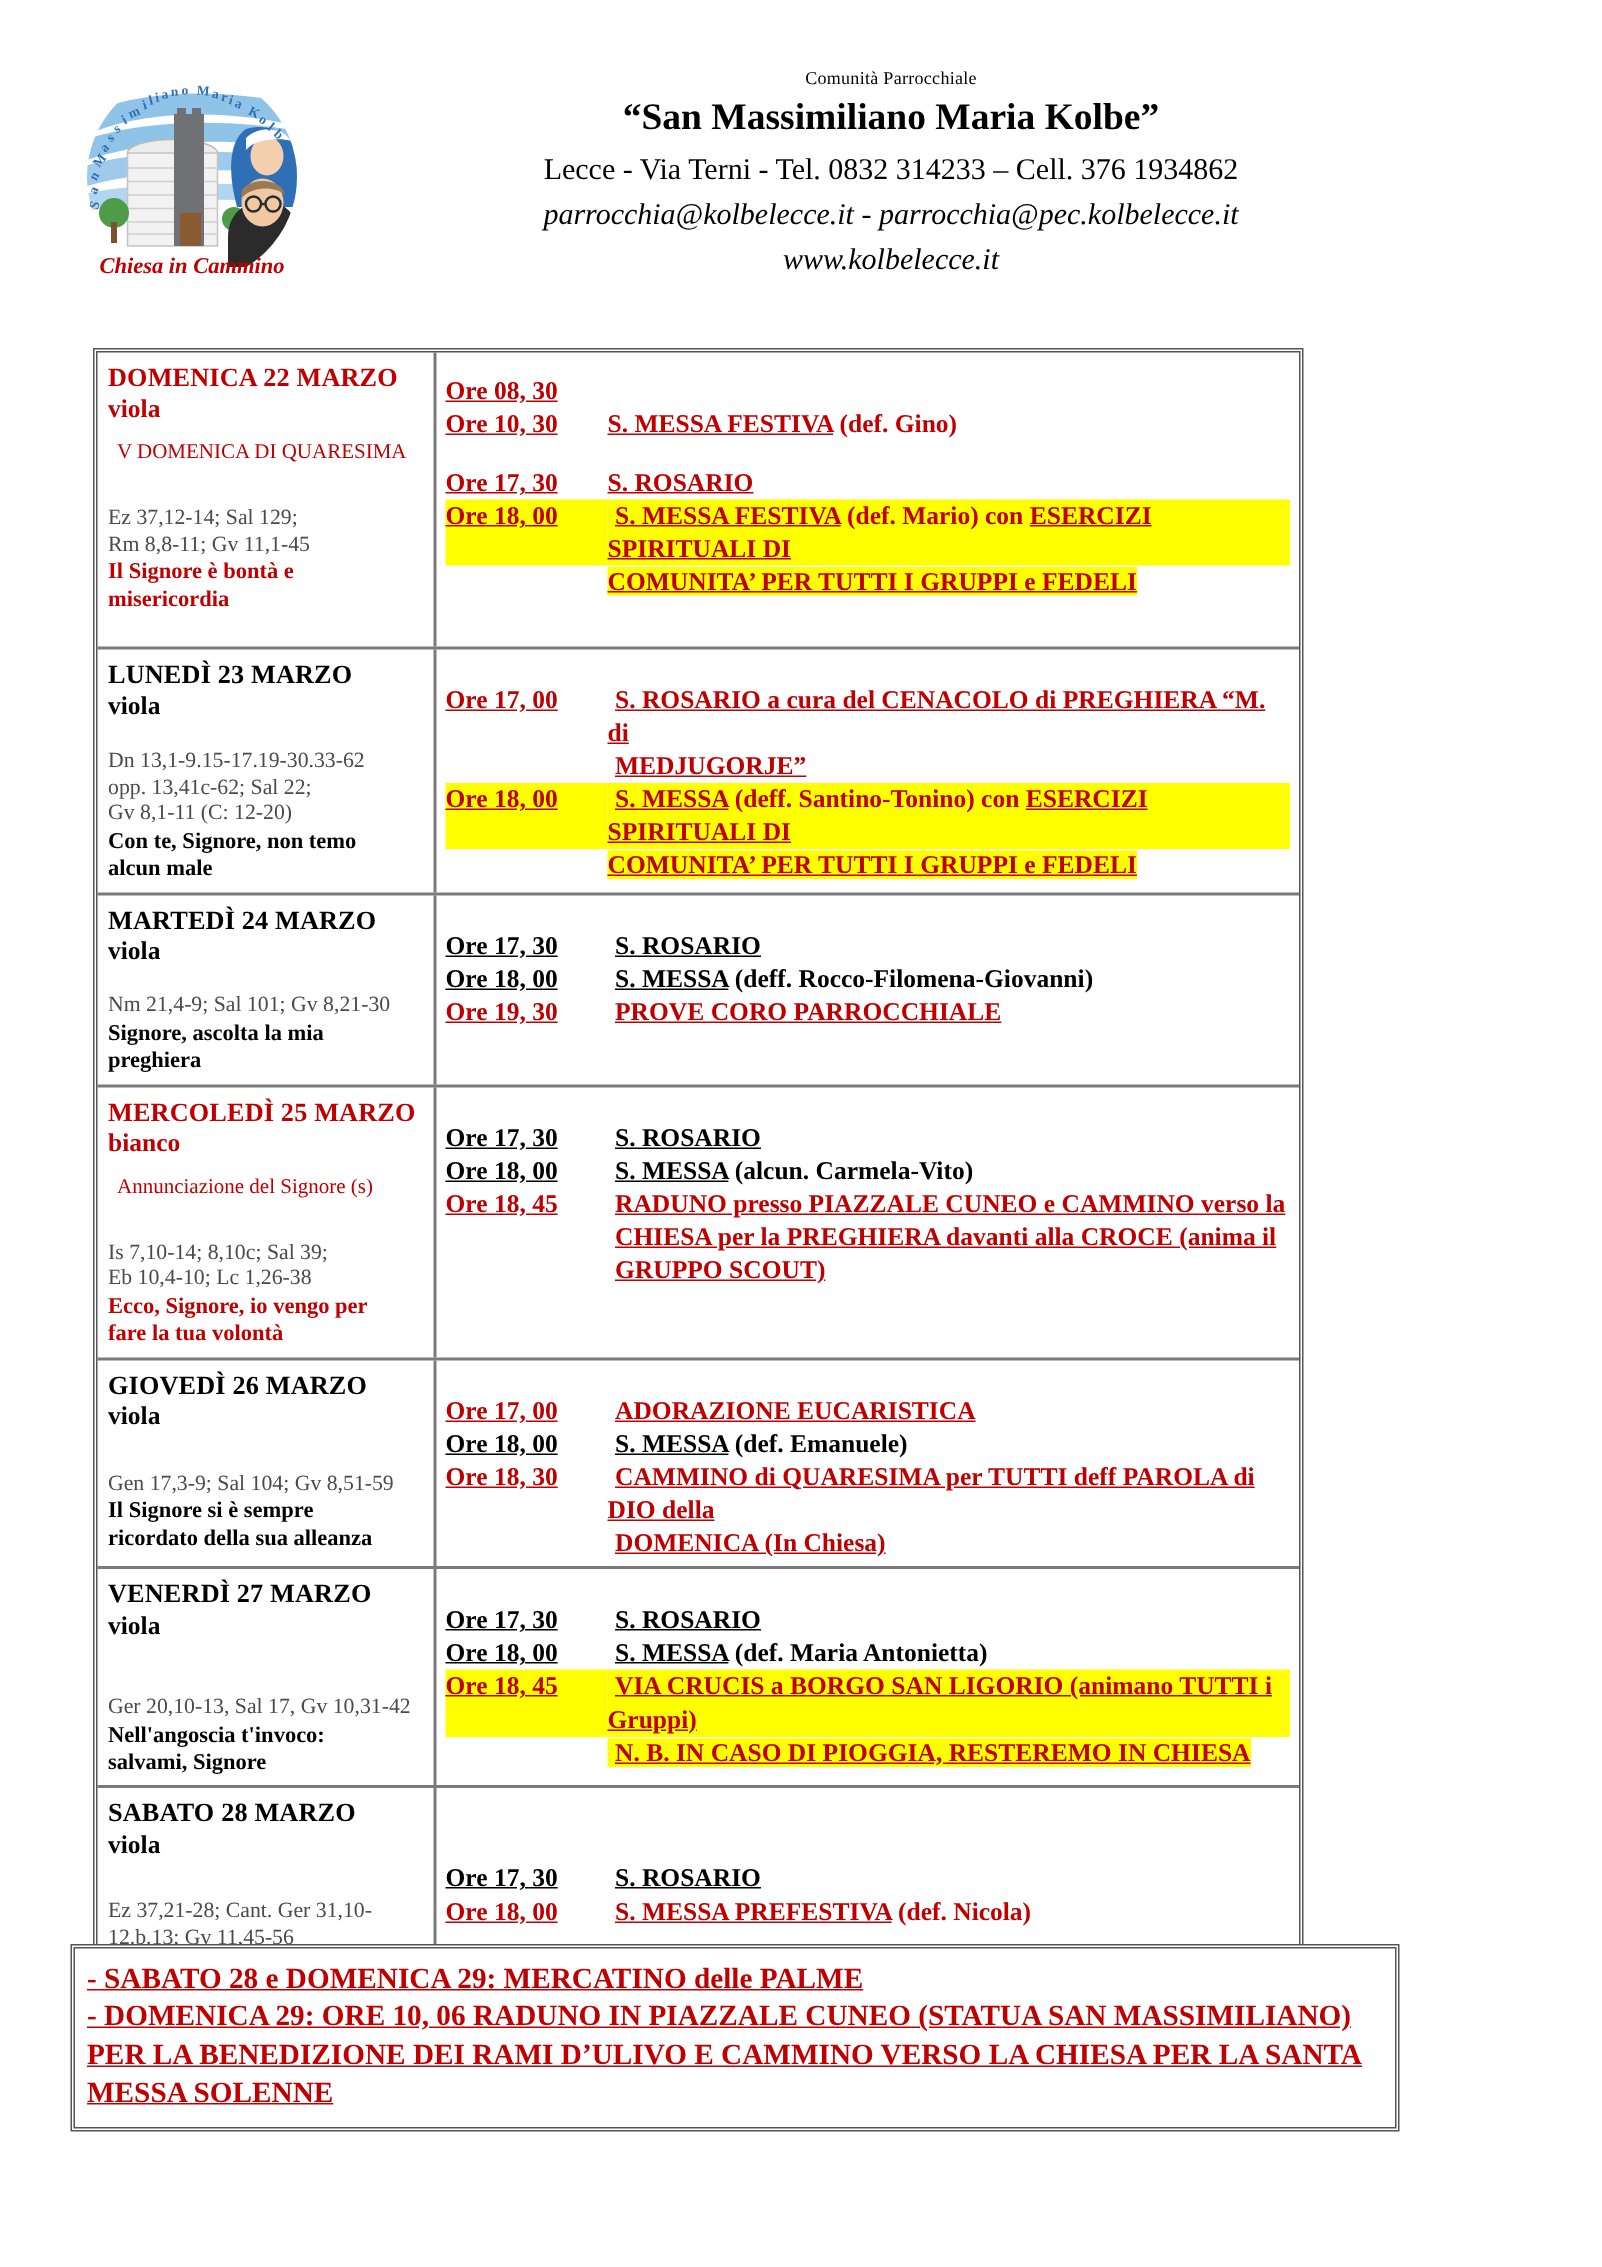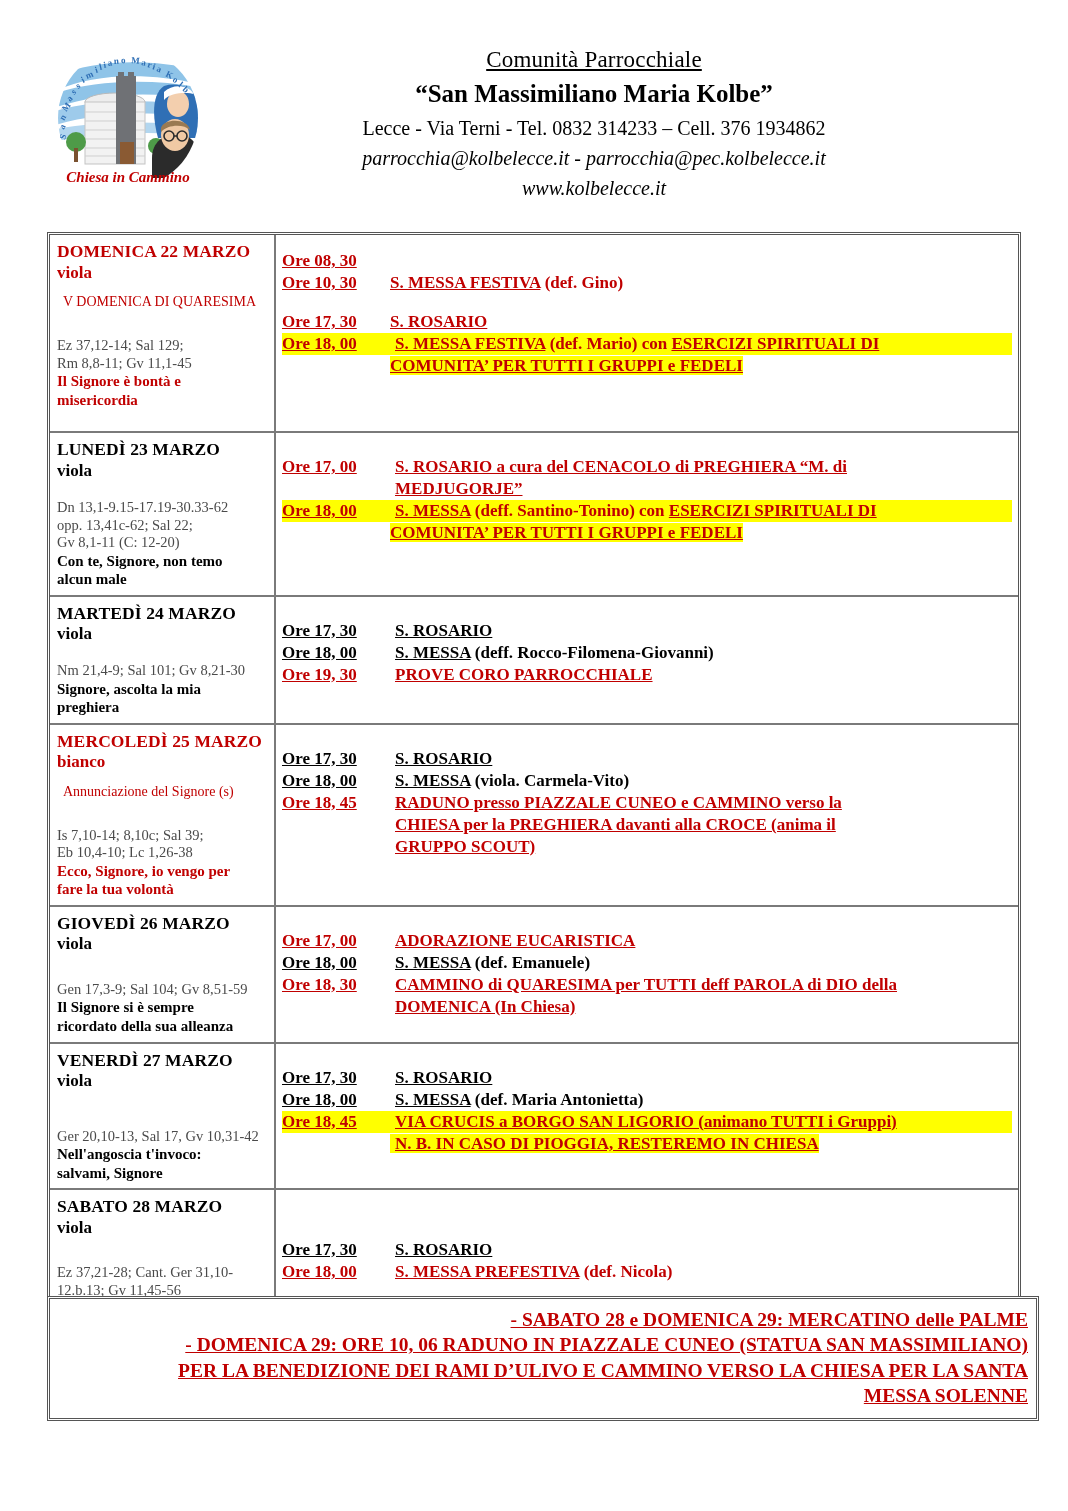--- a/index.html
+++ b/index.html
@@ -14,30 +14,30 @@
 
   
   .header{
     display:flex;align-items:flex-start;
     padding:30px 48px 0 48px;
     box-sizing:border-box;
   }
   .logo-wrap{width:160px;flex:0 0 160px;display:flex;justify-content:center;padding-top:12px;}
   .logo{width:152px;height:152px;position:relative;}
   .header-text{flex:1;text-align:center;padding-top:14px;padding-right:40px;}
-  .h-line1{font-size:23px;letter-spacing:.2px;line-height:1.35;text-decoration:underline;}
+  .h-line1{font-size:12px;letter-spacing:.2px;line-height:1.35;}
   .h-line2{font-size:25px;font-weight:bold;line-height:1.5;}
   .h-line3{font-size:20px;line-height:1.5;}
   .h-line4{font-size:20px;font-style:italic;line-height:1.5;}
   .h-line5{font-size:20px;font-style:italic;line-height:1.5;}
 
   
   .tbl{
     position:absolute;
-    left:47px;top:232px;width:974px;
+    left:62px;top:232px;width:807px;
     border:3px double #555;
     box-sizing:border-box;
     background:#fff;
   }
   .trow{display:flex;border-bottom:2px solid #7a7a7a;}
   .trow:last-child{border-bottom:none;}
   .cell-left{
     width:226px;flex:0 0 226px;
     border-right:2px solid #7a7a7a;
     padding:6px 4px 6px 7px;
@@ -76,26 +76,25 @@
   .ev .desc .u{text-decoration:underline;}
   .ev .desc .nu{text-decoration:none;}
   .ev.cont .time{visibility:hidden;}
   .evgap{height:17px;}
   .evgap-sm{height:9px;}
   .hl{background:#FFFF00;}
   .pad-l{padding-left:5px;}
 
   
   .foot{
-    position:absolute;left:47px;top:1296px;width:992px;
+    position:absolute;left:47px;top:1296px;width:886px;
     border:3px double #555;
     box-sizing:border-box;
     padding:8px 8px 10px 8px;
     background:#fff;
-    text-align:right;
   }
   .fline{
     color:#C00000;font-weight:bold;font-size:19.5px;line-height:1.30;
     text-decoration:underline;
   }
 </style>
 </head>
 <body>
 
 <div class="page">
@@ -314,21 +313,21 @@
         <div class="psalm red">fare la tua volontà</div>
       </div>
       <div class="cell-right">
         <div class="evgap"></div>
         <div class="ev blk">
           <span class="time">Ore 17, 30</span>
           <span class="desc"><span class="u pad-l">S. ROSARIO</span></span>
         </div>
         <div class="ev blk">
           <span class="time">Ore 18, 00</span>
-          <span class="desc"><span class="u pad-l">S. MESSA</span><span class="nu"> (viola. Carmela-Vito)</span></span>
+          <span class="desc"><span class="u pad-l">S. MESSA</span><span class="nu"> (alcun. Carmela-Vito)</span></span>
         </div>
         <div class="ev red">
           <span class="time">Ore 18, 45</span>
           <span class="desc"><span class="u pad-l">RADUNO presso PIAZZALE CUNEO e CAMMINO verso la</span></span>
         </div>
         <div class="ev red cont">
           <span class="time">&nbsp;</span>
           <span class="desc"><span class="u pad-l">CHIESA per la PREGHIERA davanti alla CROCE (anima il</span></span>
         </div>
         <div class="ev red cont">

